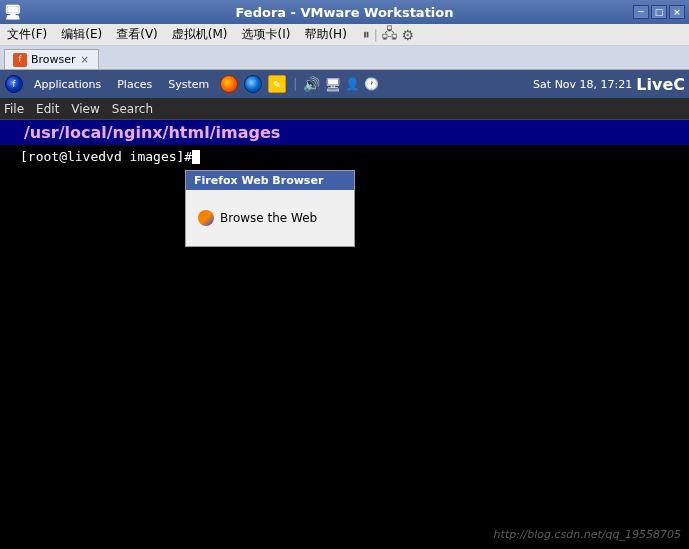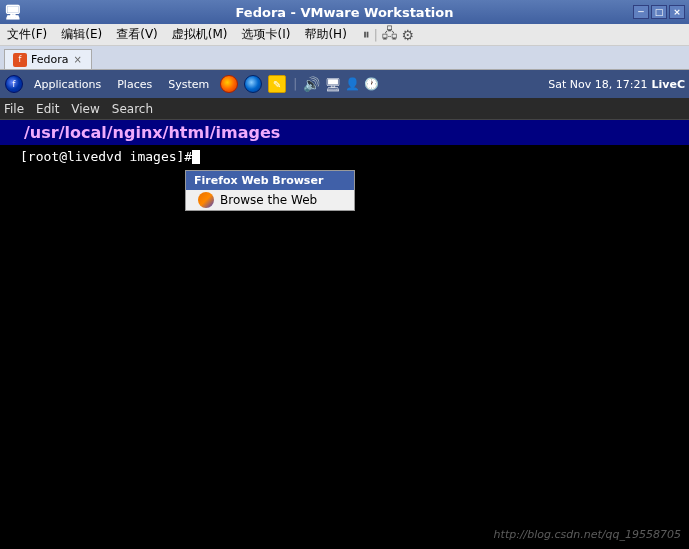--- a/index.html
+++ b/index.html
@@ -126,21 +126,21 @@
       font-size: 11px;
       color: white;
       position: relative;
     }
     #panel-clock {
       margin-left: auto;
       font-size: 11px;
       color: white;
     }
     #panel-livec {
-      font-size: 11px;
+      font-size: 16px;
       color: white;
       font-weight: bold;
     }
 
     
     #dropdown-menu {
       position: absolute;
       top: 100px;
       left: 185px;
       background: #f0f0f0;
@@ -150,21 +150,21 @@
       min-width: 170px;
     }
     .dropdown-header {
       background: #4060a8;
       color: white;
       font-size: 11px;
       font-weight: bold;
       padding: 3px 8px;
     }
     .dropdown-item {
-      padding: 2px 12px;
+      padding: 20px 12px;
       font-size: 12px;
       cursor: pointer;
       display: flex;
       align-items: center;
       gap: 6px;
     }
     .dropdown-item-icon {
       width: 16px;
       height: 16px;
       border-radius: 50%;
@@ -308,21 +308,21 @@
     <span style="font-size:14px;cursor:pointer;color:#555;">⏸</span>
     <span style="color:#aaa;">|</span>
     <span style="font-size:14px;cursor:pointer;color:#555;">🖧</span>
     <span style="font-size:14px;cursor:pointer;color:#555;">⚙</span>
   </span>
 </div>
 
 <div id="tabbar">
   <div class="tab">
     <div class="tab-icon">f</div>
-    <span>Fedora</span>
+    <span>Browser</span>
     <span class="tab-close">×</span>
   </div>
 </div>
 
 <div id="gnome-panel-container">
   <div id="gnome-panel">
 
     <div class="panel-icon">
       <div style="width:18px;height:18px;border-radius:50%;background:radial-gradient(circle at 40% 40%,#6688ff,#0033aa 50%,#002288);border:1px solid #001166;display:flex;align-items:center;justify-content:center;font-size:8px;color:white;">f</div>
     </div>

